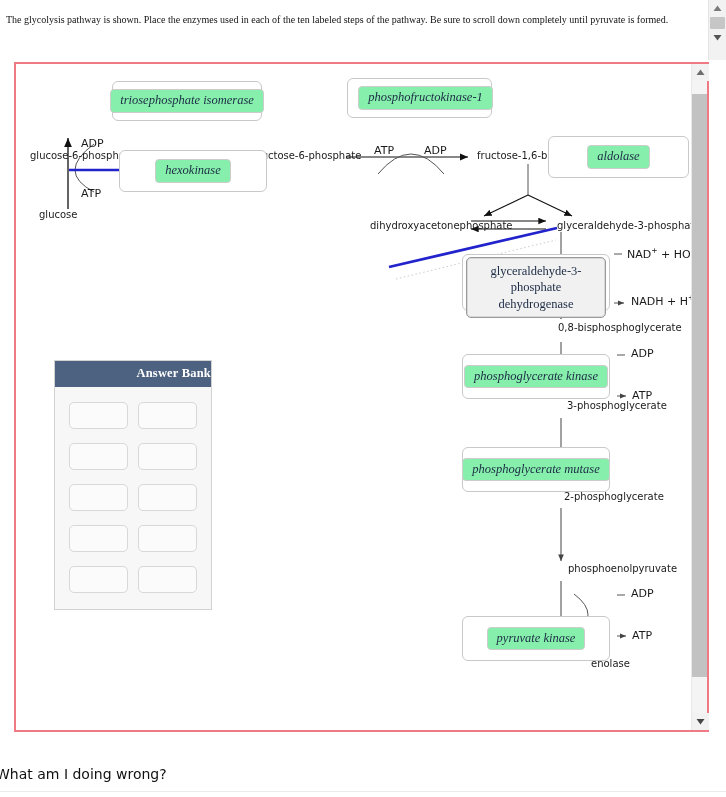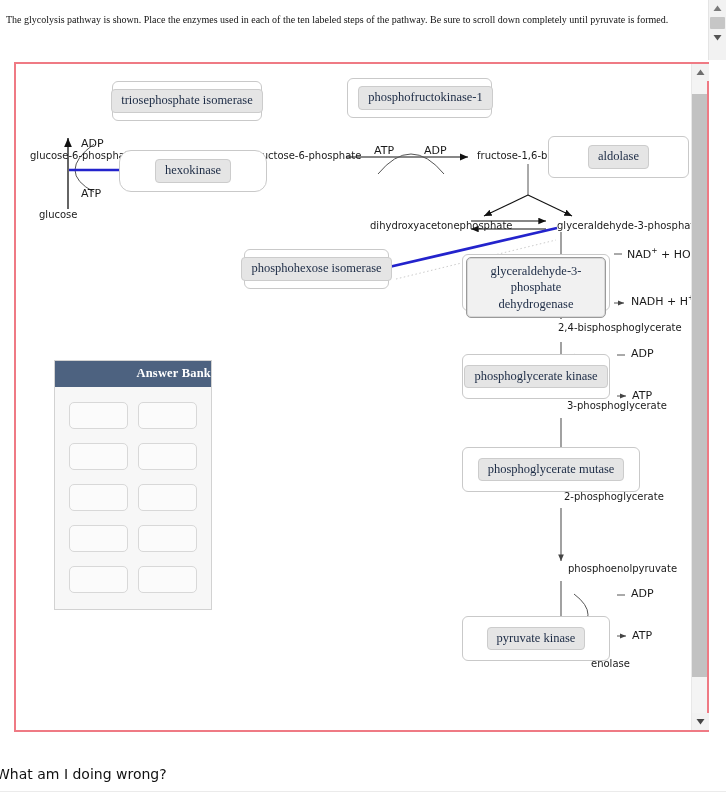--- a/index.html
+++ b/index.html
@@ -122,28 +122,29 @@
     background: #ffffff;
     display: flex;
     align-items: center;
     justify-content: center;
   }
   
   .tile {
     box-sizing: border-box;
     border: 1px solid #cccccc;
     border-radius: 4px;
-    background: #e5e5e5;
+    background: #86efac;
     color: #1b2a44;
     font-family: "Liberation Serif", serif;
     font-size: 12.5px;
     line-height: 1.25;
     text-align: center;
     padding: 3px 9px;
     white-space: nowrap;
+    font-style: italic;
   }
 
   
   .drag-tile {
     position: absolute;
     box-sizing: border-box;
     border: 1px solid #9a9a9a;
     border-radius: 5px;
     background: #f1f1f1;
     box-shadow: 0 0 0 1px #d8d8d8 inset;
@@ -293,21 +294,21 @@
       <line x1="601" y1="531" x2="609" y2="531" stroke="#555" stroke-width="1"></line>
       <line x1="601" y1="572" x2="610" y2="572" stroke="#555" stroke-width="1" marker-end="url(#ahs)"></line>
     </svg>
 
     <div class="abs species" style="left:14px;  top:86px;">glucose-6-phosphate</div>
     <div class="abs species" style="left:238px; top:86px;">fructose-6-phosphate</div>
     <div class="abs species" style="left:461px; top:86px;">fructose-1,6-biphosphate</div>
     <div class="abs species" style="left:23px;  top:145px;">glucose</div>
     <div class="abs species" style="left:354px; top:156px;">dihydroxyacetonephosphate</div>
     <div class="abs species" style="left:541px; top:156px;">glyceraldehyde-3-phosphate</div>
-    <div class="abs species" style="left:542px; top:258px;">2,4-bisphosphoglycerate</div>
+    <div class="abs species" style="left:542px; top:258px;">0,8-bisphosphoglycerate</div>
     <div class="abs species" style="left:551px; top:336px;">3-phosphoglycerate</div>
     <div class="abs species" style="left:548px; top:427px;text-align:center;">2-phosphoglycerate</div>
     <div class="abs species" style="left:552px; top:499px;">phosphoenolpyruvate</div>
     <div class="abs species" style="left:575px; top:594px;">enolase</div>
 
     <div class="abs cofactor" style="left:65px;  top:73px;">ADP</div>
     <div class="abs cofactor" style="left:65px;  top:123px;">ATP</div>
     <div class="abs cofactor" style="left:358px; top:80px;">ATP</div>
     <div class="abs cofactor" style="left:408px; top:80px;">ADP</div>
     <div class="abs cofactor" style="left:611px; top:182px;">NAD<sup>+</sup> + HOPO</div>
@@ -318,39 +319,36 @@
     <div class="abs cofactor" style="left:616px; top:565px;">ATP</div>
 
     <div class="abs dropzone" style="left:96px;  top:17px;  width:150px; height:40px;">
       <span class="tile">triosephosphate isomerase</span>
     </div>
 
     <div class="abs dropzone" style="left:331px; top:14px;  width:145px; height:40px;padding-left:12px;">
       <span class="tile">phosphofructokinase-1</span>
     </div>
 
-    <div class="abs dropzone" style="left:103px; top:86px;  width:148px; height:42px;border-radius:12px;">
+    <div class="abs dropzone" style="left:103px; top:86px;  width:148px; height:42px;">
       <span class="tile">hexokinase</span>
     </div>
 
     <div class="abs dropzone" style="left:532px; top:72px;  width:141px; height:42px;">
       <span class="tile">aldolase</span>
     </div>
 
-    <div class="abs dropzone" style="left:228px; top:185px; width:145px; height:40px;">
-      <span class="tile">phosphohexose isomerase</span>
-    </div>
 
     <div class="abs dropzone" style="left:446px; top:190px; width:148px; height:57px;"></div>
 
     <div class="abs dropzone" style="left:446px; top:290px; width:148px; height:45px;">
       <span class="tile">phosphoglycerate kinase</span>
     </div>
 
-    <div class="abs dropzone" style="left:446px; top:383px; width:178px; height:45px;">
+    <div class="abs dropzone" style="left:446px; top:383px; width:148px; height:45px;">
       <span class="tile">phosphoglycerate mutase</span>
     </div>
 
 
     <div class="abs dropzone" style="left:446px; top:552px; width:148px; height:45px;">
       <span class="tile">pyruvate kinase</span>
     </div>
 
     <div class="drag-tile" style="left:450px; top:193px; width:140px;">
       <div>glyceraldehyde-3-phosphate</div>

